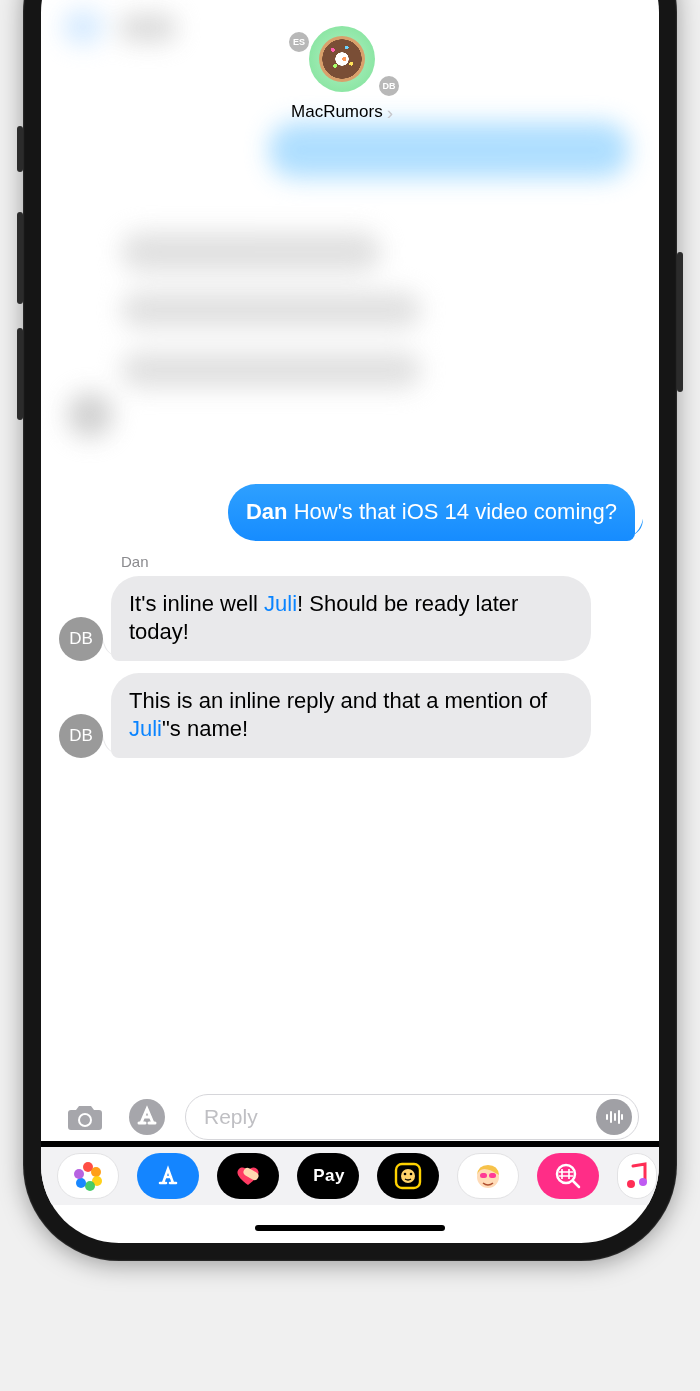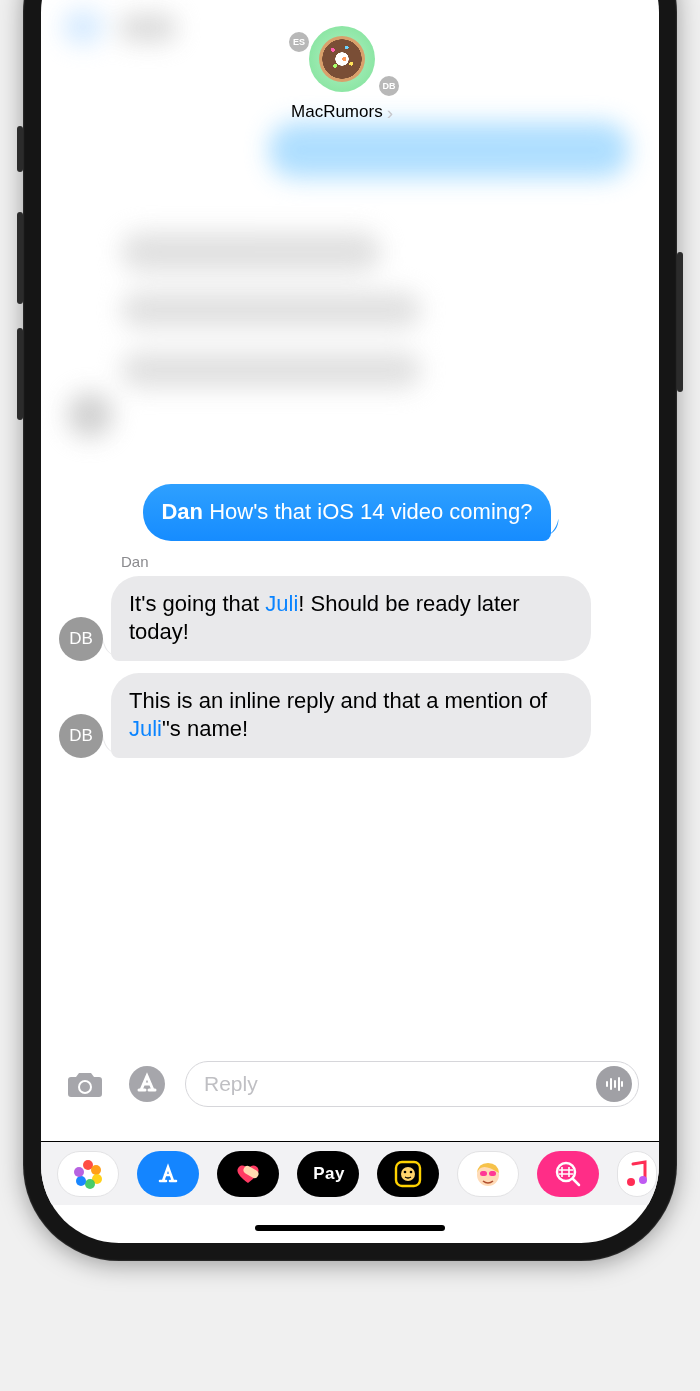--- a/index.html
+++ b/index.html
@@ -107,21 +107,21 @@
   .b6 { left:22px; top:18px; width:40px; height:34px; background:#cfe7ff; border-radius:10px;}
   .b7 { left:78px; top:22px; width:58px; height:28px; background:#d6d6d6; border-radius:8px;}
 
   
   .messages {
     position:absolute; top:550px; left:0; right:0;
     padding: 0 18px 0 18px;
     z-index:5;
   }
   .row { display:flex; align-items:flex-end; margin-bottom:12px; }
-  .row.out { justify-content:center; }
+  .row.out { justify-content:flex-end; }
   .row.in { justify-content:flex-start; }
   .msg-avatar {
     width:44px; height:44px; border-radius:50%; background:#9a9a9a;
     color:#fff; font-size:17px; font-weight:500;
     display:flex; align-items:center; justify-content:center;
     margin-right:8px; flex:0 0 auto;
   }
   .sender-label { font-size:15px; color:#8a8a8e; margin: 2px 0 6px 62px; }
   .bubble {
     max-width: 480px; padding: 14px 18px;
@@ -145,42 +145,42 @@
   .bubble.in::after{
     content:""; position:absolute; left:-8px; bottom:4px;
     width:18px; height:18px; background:#e9e9eb;
     clip-path: path('M18 18 Q4 18 0 0 Q0 14 14 18 Z');
   }
   .mention-out { font-weight:700; }
   .mention-in  { color:#0a84ff; font-weight:400; }
 
   
   .inputbar {
-    position:absolute; left:0; right:0; bottom:128px;
+    position:absolute; left:0; right:0; bottom:95px;
     display:flex; align-items:center; gap:14px;
     padding: 8px 20px;
   }
   .ib-icon {
     width:48px; height:42px; display:flex; align-items:center; justify-content:center;
     color:#8e8e93;
   }
   .input-pill {
     flex:1; height:46px; border:1.5px solid #d6d6da; border-radius:23px;
     display:flex; align-items:center; justify-content:space-between;
     padding:0 6px 0 18px; color:#bfbfc3; font-size:21px;
   }
   .audio-btn {
     width:36px; height:36px; border-radius:50%; background:#a0a0a5;
     display:flex; align-items:center; justify-content:center;
   }
 
   
   .appstrip {
     position:absolute; left:0; right:0; bottom:38px; height:64px;
-    background:#f2f2f4; border-top:1px solid #000000;
+    background:#f2f2f4; border-top:6px solid #000000;
     display:flex; align-items:center; gap:18px;
     padding:0 16px; overflow:hidden;
   }
   .app {
     width:62px; height:46px; border-radius:23px;
     display:flex; align-items:center; justify-content:center;
     flex:0 0 auto; color:#fff; font-size:18px; font-weight:600;
   }
   .app.photos { background:#fff; border:1px solid #e2e2e4; }
   .app.store  { background:#1485ff; }
@@ -281,21 +281,21 @@
         <div class="row out">
           <div class="bubble out">
             <span class="mention-out">Dan</span><span> How's that iOS 14 video coming?</span>
           </div>
         </div>
 
         <div class="sender-label">Dan</div>
         <div class="row in">
           <div class="msg-avatar">DB</div>
           <div class="bubble in">
-            <span>It's going that </span><span class="mention-in">Juli</span><span>! Should be ready later today!</span>
+            <span>It's inline well </span><span class="mention-in">Juli</span><span>! Should be ready later today!</span>
           </div>
         </div>
 
         <div class="row in">
           <div class="msg-avatar">DB</div>
           <div class="bubble in">
             <span>This is an inline reply and that a mention of </span><span class="mention-in">Juli</span><span>"s name!</span>
           </div>
         </div>
 

